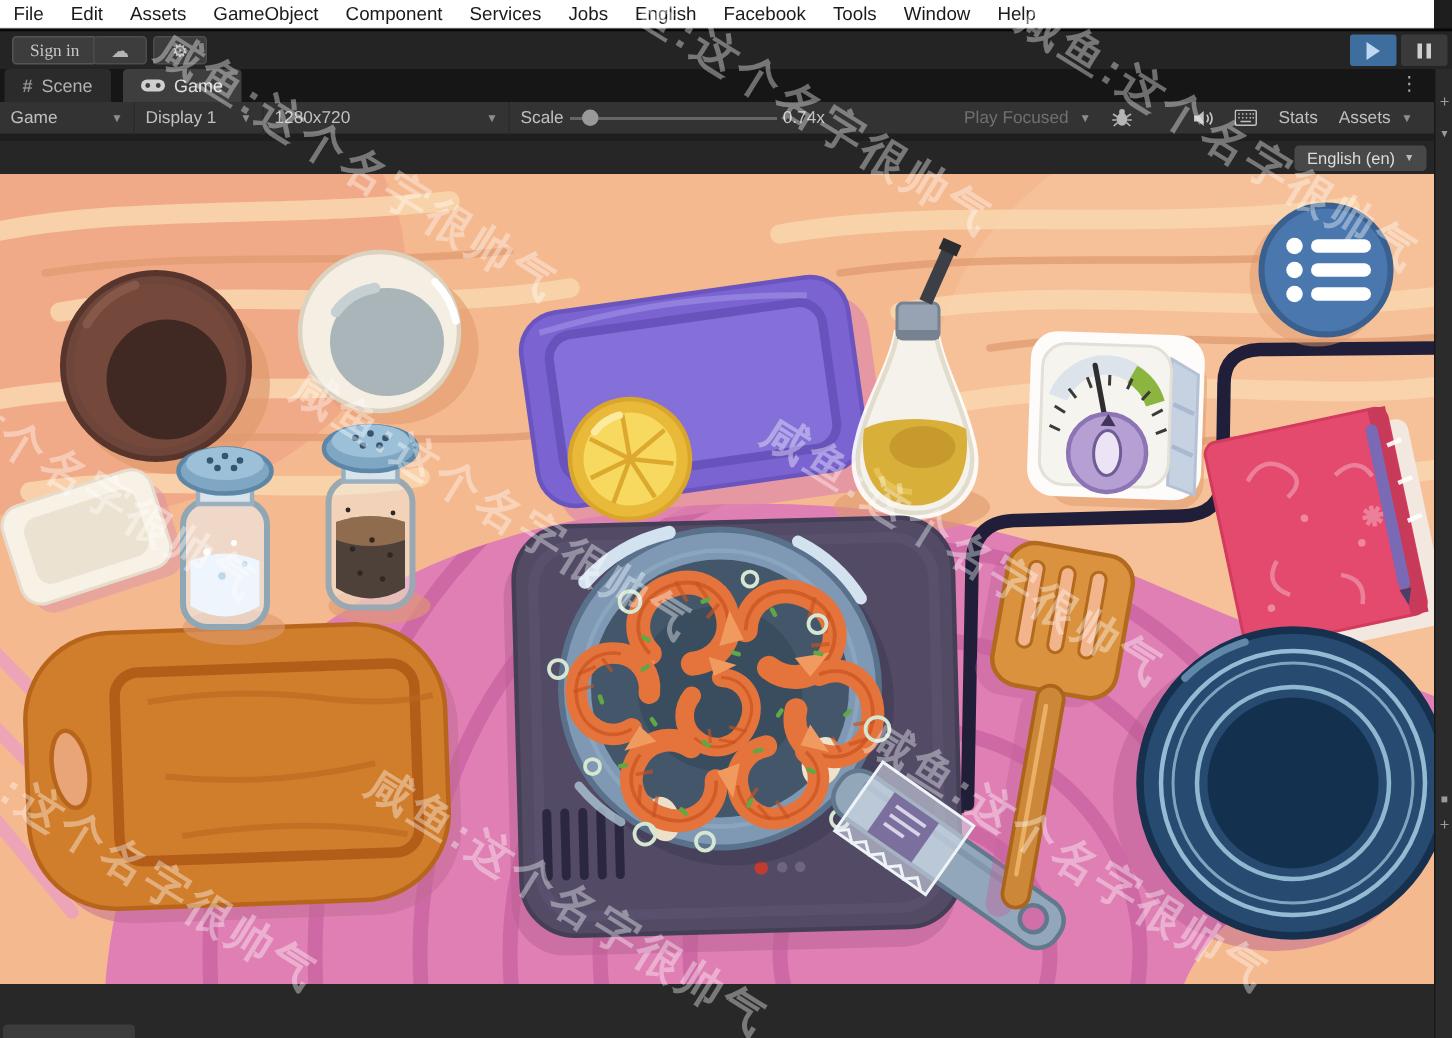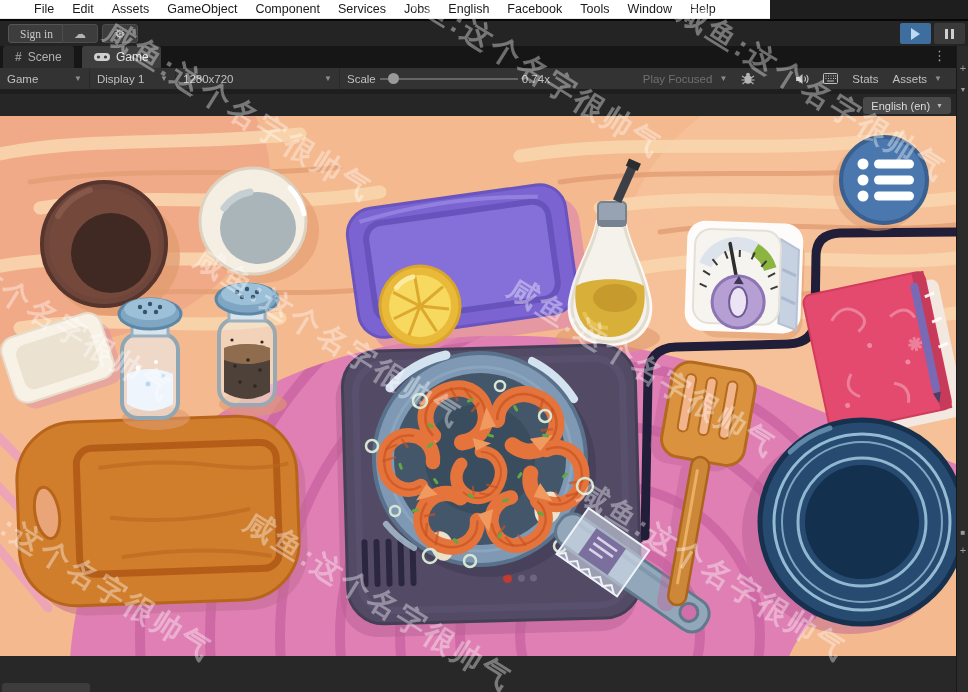--- a/index.html
+++ b/index.html
@@ -1,22 +1,22 @@
 <!DOCTYPE html>
 <html><head>
 <meta charset="utf-8">
 <style>
   * { margin:0; padding:0; box-sizing:border-box; }
   html,body { width:968px; height:692px; overflow:hidden; background:#1e1e1e;
     font-family:"Liberation Sans", sans-serif; }
   #app { position:relative; width:968px; height:692px; }
 
   
-  .menubar { position:absolute; left:0; top:0; width:770px; height:19px; background:#ffffff;
-    display:flex; align-items:center; padding-left:25px; gap:0; border-bottom:1px solid #e6e6e6; }
+  .menubar { position:absolute; left:0; top:0; width:956px; height:19px; background:#ffffff;
+    display:flex; align-items:center; padding-left:0; gap:0; border-bottom:1px solid #e6e6e6; }
   .menu-item { font-size:12.5px; color:#1a1a1a; padding:0 9px; cursor:default; }
   .blackline { position:absolute; left:0; top:19px; width:968px; height:2px; background:#070707; }
 
   
   .topbar { position:absolute; left:0; top:21px; width:968px; height:25px; background:#242424; }
   .signin { position:absolute; left:8px; top:3px; height:19px; padding:0 11px; background:#3d3d3d;
     border:1px solid #555; border-radius:3px; color:#c8c8c8; font-size:11.5px;
     font-family:Liberation Serif, serif; }
   .tbtn { position:absolute; top:3px; height:19px; width:36px; background:#3d3d3d;
     border:1px solid #4d4d4d; border-radius:3px; color:#b5b5b5; font-size:12px;

